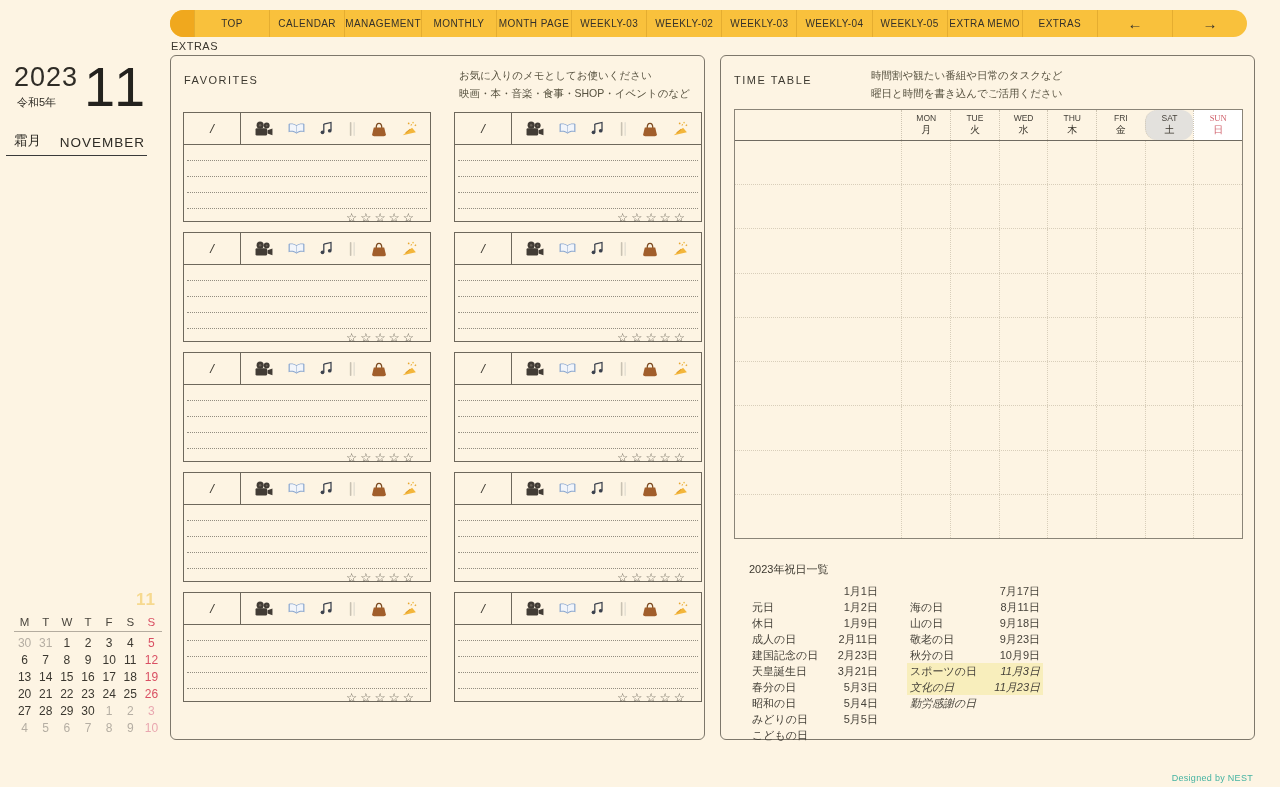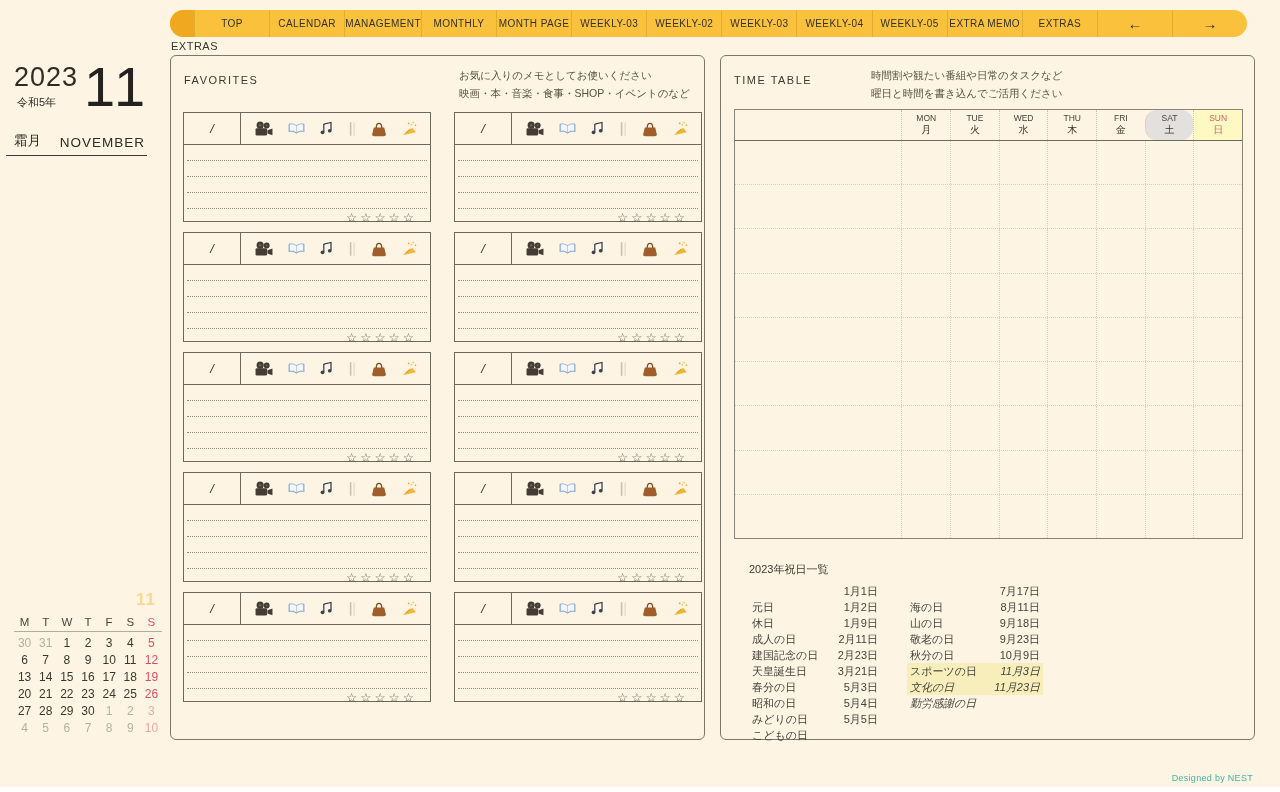--- a/index.html
+++ b/index.html
@@ -79,21 +79,21 @@
 
   
   .tt-table { position:absolute; left:13px; top:53px; width:509px; height:430px; border:1px solid #8a8478; display:flex; flex-direction:column; }
   .tt-header { display:flex; height:31px; border-bottom:1.5px solid #6f6a60; }
   .tt-timecol { width:167px; }
   .tt-col { width:48.8px; display:flex; flex-direction:column; align-items:center; justify-content:center;
     border-left:1px dotted #cfc5b2; line-height:1.25; }
   .tt-col .en { font-size:8.5px; color:#45413a; }
   .tt-col .jp { font-size:10px; color:#3c382f; }
   .tt-col.sat { background:#e3e1dd;border-radius:12px; }
-  .tt-col.sun { background:#fef9c3; }
+  .tt-col.sun { background:#ffffff;font-family:Liberation Serif, serif; }
   .tt-col.sun .en, .tt-col.sun .jp { color:#cf5f6a; }
   .tt-body { flex:1; display:flex; flex-direction:column; }
   .tt-row { flex:1; display:flex; border-bottom:1px dotted #d8ceba; }
   .tt-row:last-child { border-bottom:none; }
   .tt-cell { width:48.8px; border-left:1px dotted #d8ceba; cursor:text; }
   .tt-cell.timecell { width:167px; border-left:none; }
 
   
   .holidays { position:absolute; left:28px; top:506px; width:490px; }
   .holi-title { font-size:11px; color:#3c382f; margin-bottom:7px; }

